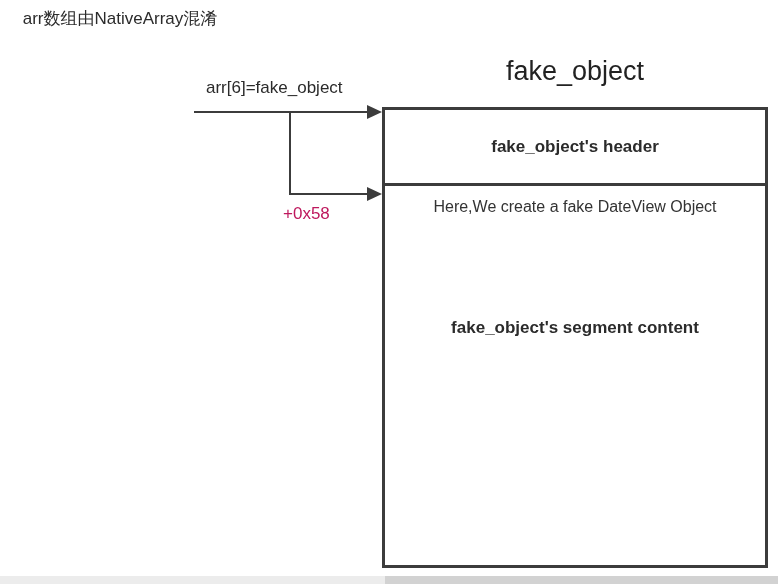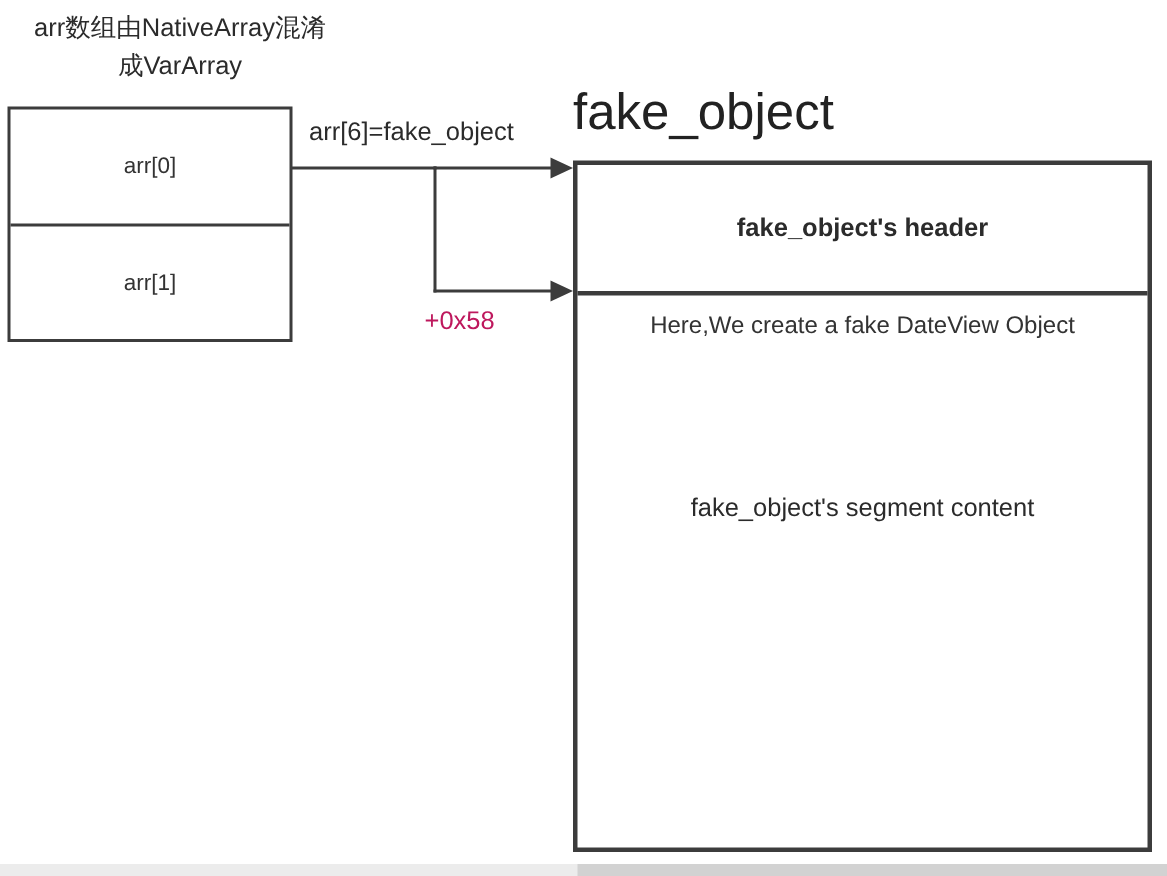--- a/index.html
+++ b/index.html
@@ -56,33 +56,33 @@
     position: absolute;
     width: 0; height: 0;
     border-top: 7px solid transparent;
     border-bottom: 7px solid transparent;
     border-left: 15px solid #3c3c3c;
   }
   .fake-title {
     position: absolute;
     left: 382px; top: 56px;
     width: 386px;
-    text-align: left;
-    font-size: 34px;
+    text-align: center;
+    font-size: 27px;
     color: #222222;
   }
   .fake-box {
     position: absolute;
     left: 382px; top: 107px;
     width: 386px; height: 461px;
     border: 3px solid #3c3c3c;
     background: #ffffff;
   }
   .fake-header {
-    height: 87px;
+    height: 76px;
     border-bottom: 3px solid #3c3c3c;
     display: flex;
     align-items: center;
     justify-content: center;
     font-size: 17px;
     font-weight: bold;
     color: #2b2b2b;
   }
   .fake-content { position: relative; height: 424px; }
   .content-note {
@@ -90,21 +90,21 @@
     top: 12px; left: 0; width: 100%;
     text-align: center;
     font-size: 16px;
     color: #333333;
   }
   .segment-label {
     position: absolute;
     top: 132px; left: 0; width: 100%;
     text-align: center;
     font-size: 17px;
-    font-weight: normal;
+    font-weight: bold;
     color: #2b2b2b;
   }
   .scrollbar-track {
     position: absolute;
     left: 0; top: 576px;
     width: 778px; height: 8px;
     background: #ececec;
   }
   .scrollbar-thumb {
     position: absolute;
@@ -113,31 +113,22 @@
     background: #d2d2d2;
   }
 </style>
 </head>
 <body>
 
 <div class="canvas">
 
   <div class="annotation">
     <div>arr数组由NativeArray混淆</div>
-    <div>成VarArray</div>
   </div>
 
-  <div class="array-box">
-    <div class="array-cell">
-      <span>arr[0]</span>
-    </div>
-    <div class="array-cell">
-      <span>arr[1]</span>
-    </div>
-  </div>
 
   <div class="hline" style="left:194px; top:111px; width:97px; height:2px;"></div>
 
   <div class="vline" style="left:289px; top:111px; width:2px; height:84px;"></div>
 
   <div class="hline" style="left:289px; top:111px; width:79px; height:2px;"></div>
   <div class="arrowhead" style="left:367px; top:105px;"></div>
 
   <div class="hline" style="left:289px; top:193px; width:79px; height:2px;"></div>
   <div class="arrowhead" style="left:367px; top:187px;"></div>

